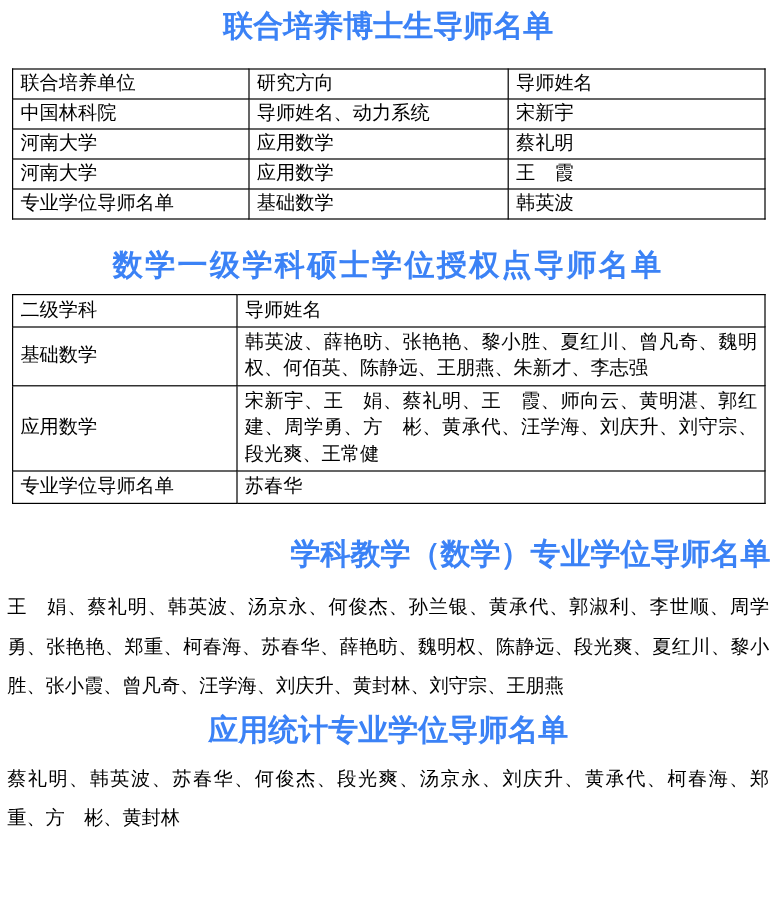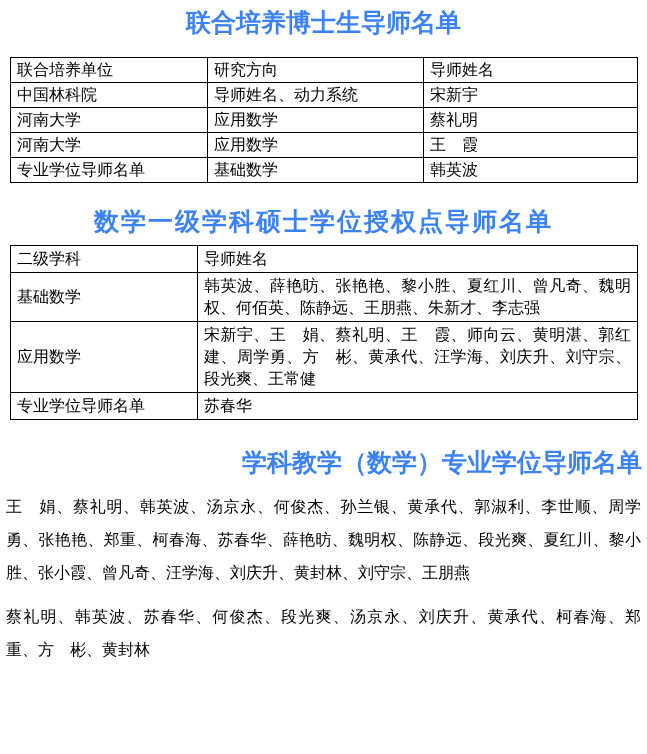--- a/index.html
+++ b/index.html
@@ -117,16 +117,17 @@
         <td>专业学位导师名单</td>
         <td class="names-cell">苏春华</td>
       </tr>
     </tbody>
   </table>
 
   <h2 class="doc-title mt-title3">学科教学（数学）专业学位导师名单</h2>
 
   <p class="para mt-para3">王　娟、蔡礼明、韩英波、汤京永、何俊杰、孙兰银、黄承代、郭淑利、李世顺、周学勇、张艳艳、郑重、柯春海、苏春华、薛艳昉、魏明权、陈静远、段光爽、夏红川、黎小胜、张小霞、曾凡奇、汪学海、刘庆升、黄封林、刘守宗、王朋燕</p>
 
+  <h2 class="doc-title mt-title4">应用统计专业学位导师名单</h2>
 
   <p class="para mt-para4">蔡礼明、韩英波、苏春华、何俊杰、段光爽、汤京永、刘庆升、黄承代、柯春海、郑　重、方　彬、黄封林</p>
 
 </div>
 
 </body></html>

